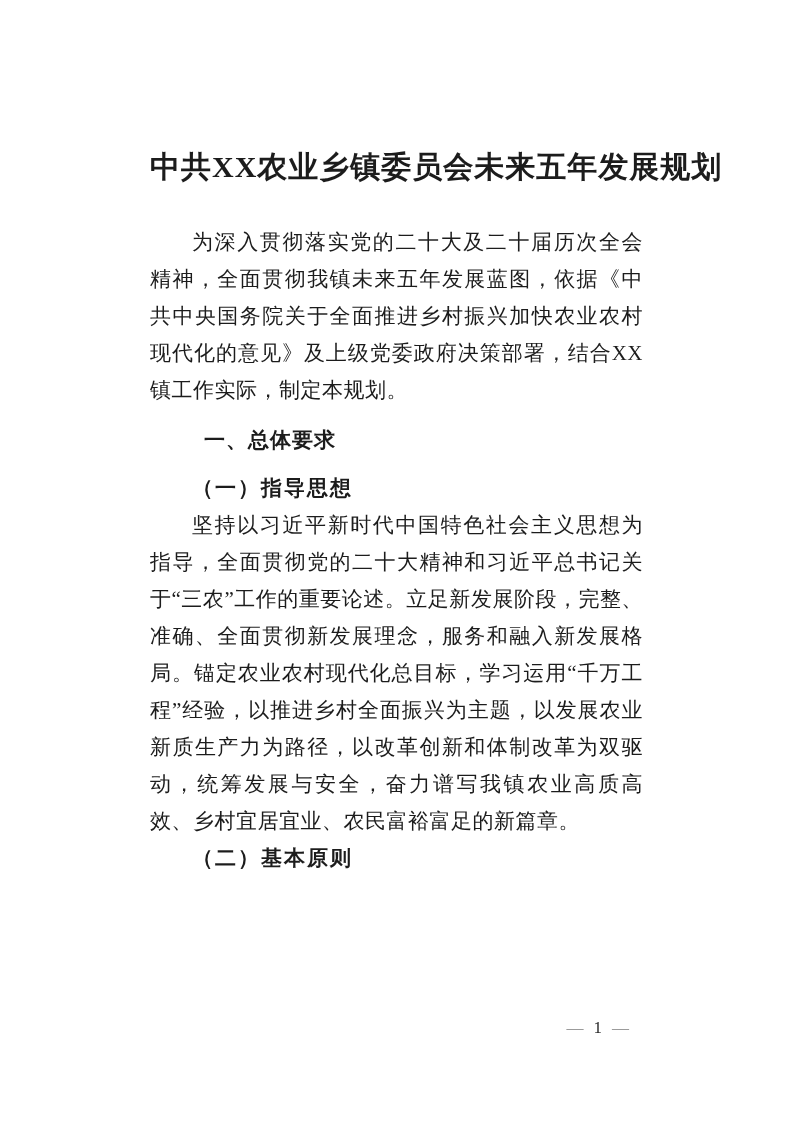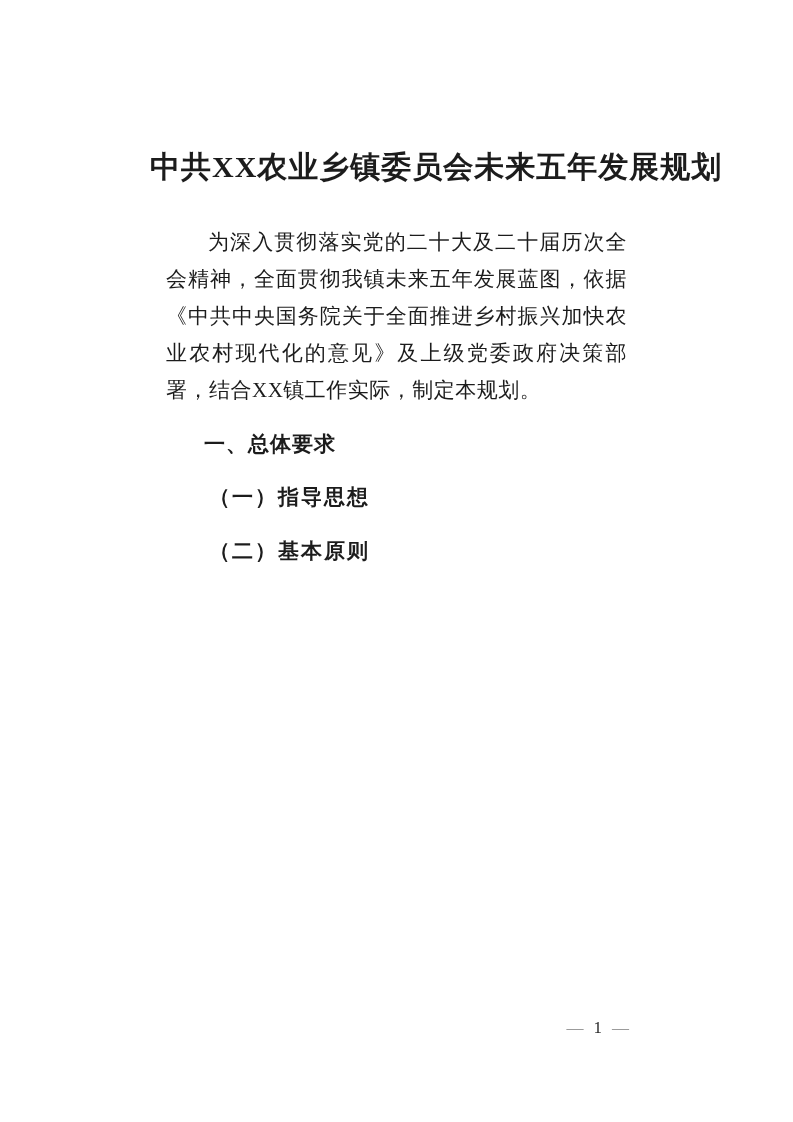--- a/index.html
+++ b/index.html
@@ -26,39 +26,39 @@
   .doc-title {
     margin: 146px 0 36px 0;
     font-size: 30px;
     line-height: 42px;
     font-weight: 600;
     text-align: center;
     letter-spacing: 1px;
     white-space: nowrap;
   }
   .para {
-    margin: 16px;
+    margin: 0;
     font-size: 21px;
     line-height: 37px;
     text-align: justify;
     text-align-last: left;
     text-indent: 2em;
     letter-spacing: 0.5px;
   }
   .h1 {
     margin: 12px;
     font-size: 21px;
     line-height: 37px;
     font-weight: bold;
     font-family: "Liberation Sans", "DejaVu Sans", sans-serif;
     text-indent: 2em;
     letter-spacing: 1px;
   }
   .h2 {
-    margin: 17px;
+    margin: 0;
     font-size: 21px;
     line-height: 37px;
     font-weight: bold;
     font-family: "Liberation Serif", "DejaVu Serif", serif;
     text-indent: 2em;
     letter-spacing: 2px;
   }
   .footer {
     position: absolute;
     right: 112px;
@@ -80,20 +80,21 @@
   <div class="content">
 
     <h1 class="doc-title">中共XX农业乡镇委员会未来五年发展规划</h1>
 
     <p class="para">为深入贯彻落实党的二十大及二十届历次全会精神，全面贯彻我镇未来五年发展蓝图，依据《中共中央国务院关于全面推进乡村振兴加快农业农村现代化的意见》及上级党委政府决策部署，结合XX镇工作实际，制定本规划。</p>
 
     <h2 class="h1">一、总体要求</h2>
 
     <h3 class="h2">（一）指导思想</h3>
 
+    <p class="para">坚持以习近平新时代中国特色社会主义思想为指导，全面贯彻党的二十大精神和习近平总书记关于“三农”工作的重要论述。立足新发展阶段，完整、准确、全面贯彻新发展理念，服务和融入新发展格局。锚定农业农村现代化总目标，学习运用“千万工程”经验，以推进乡村全面振兴为主题，以发展农业新质生产力为路径，以改革创新和体制改革为双驱动，统筹发展与安全，奋力谱写我镇农业高质高效、乡村宜居宜业、农民富裕富足的新篇章。</p>
 
     <h3 class="h2">（二）基本原则</h3>
 
 
 
   </div>
 
   <div class="footer">
     <span class="dash">—</span><span>1</span><span class="dash">—</span>
   </div>

